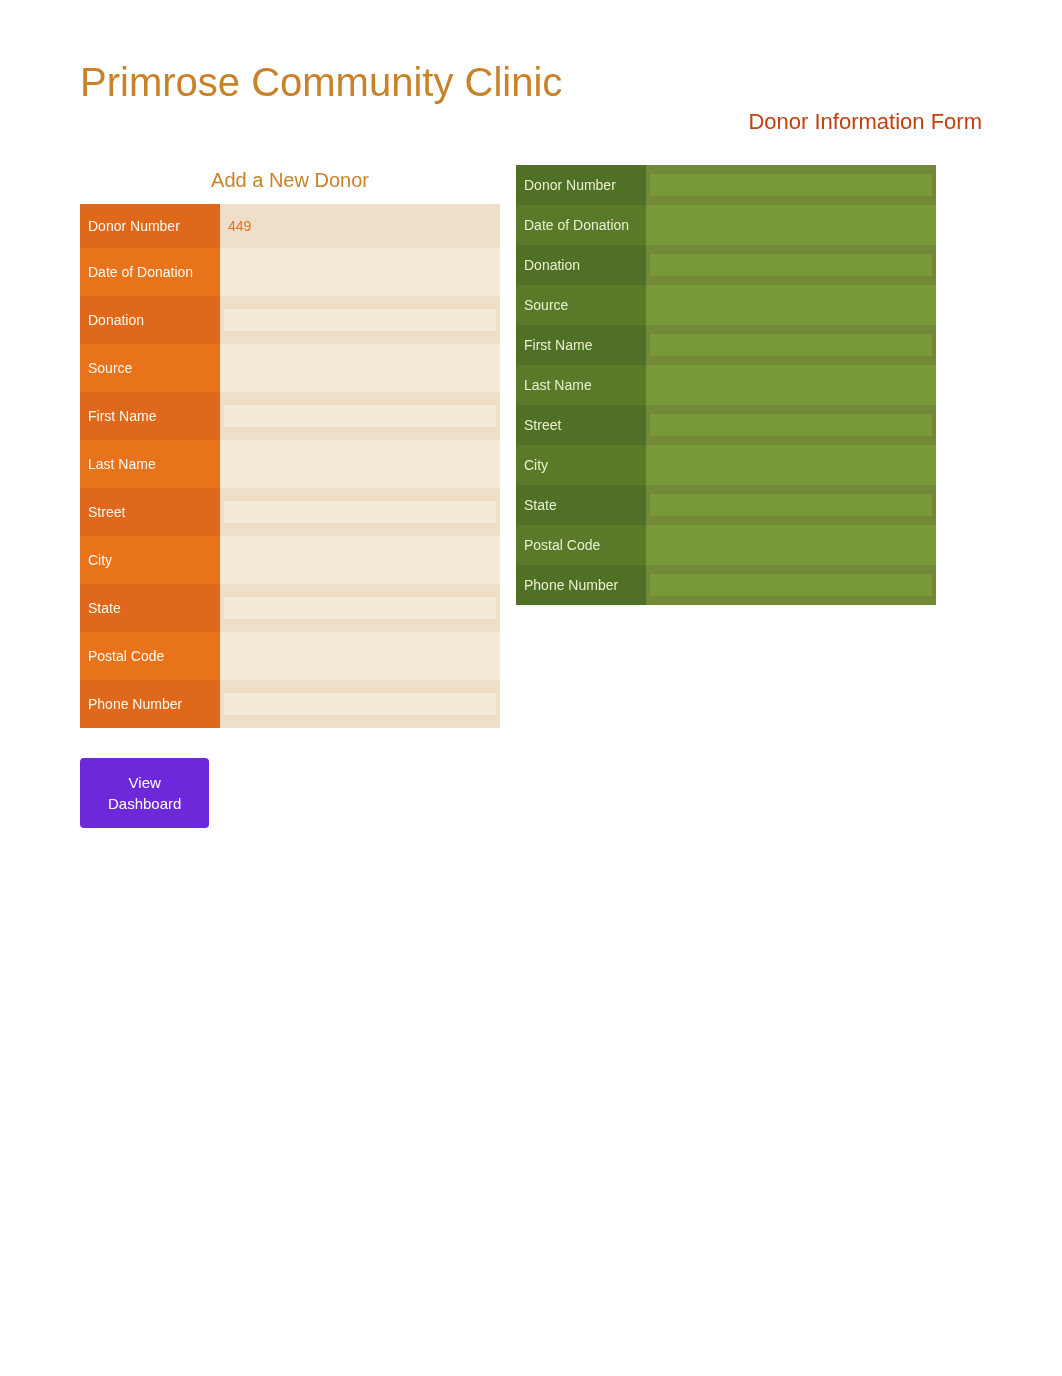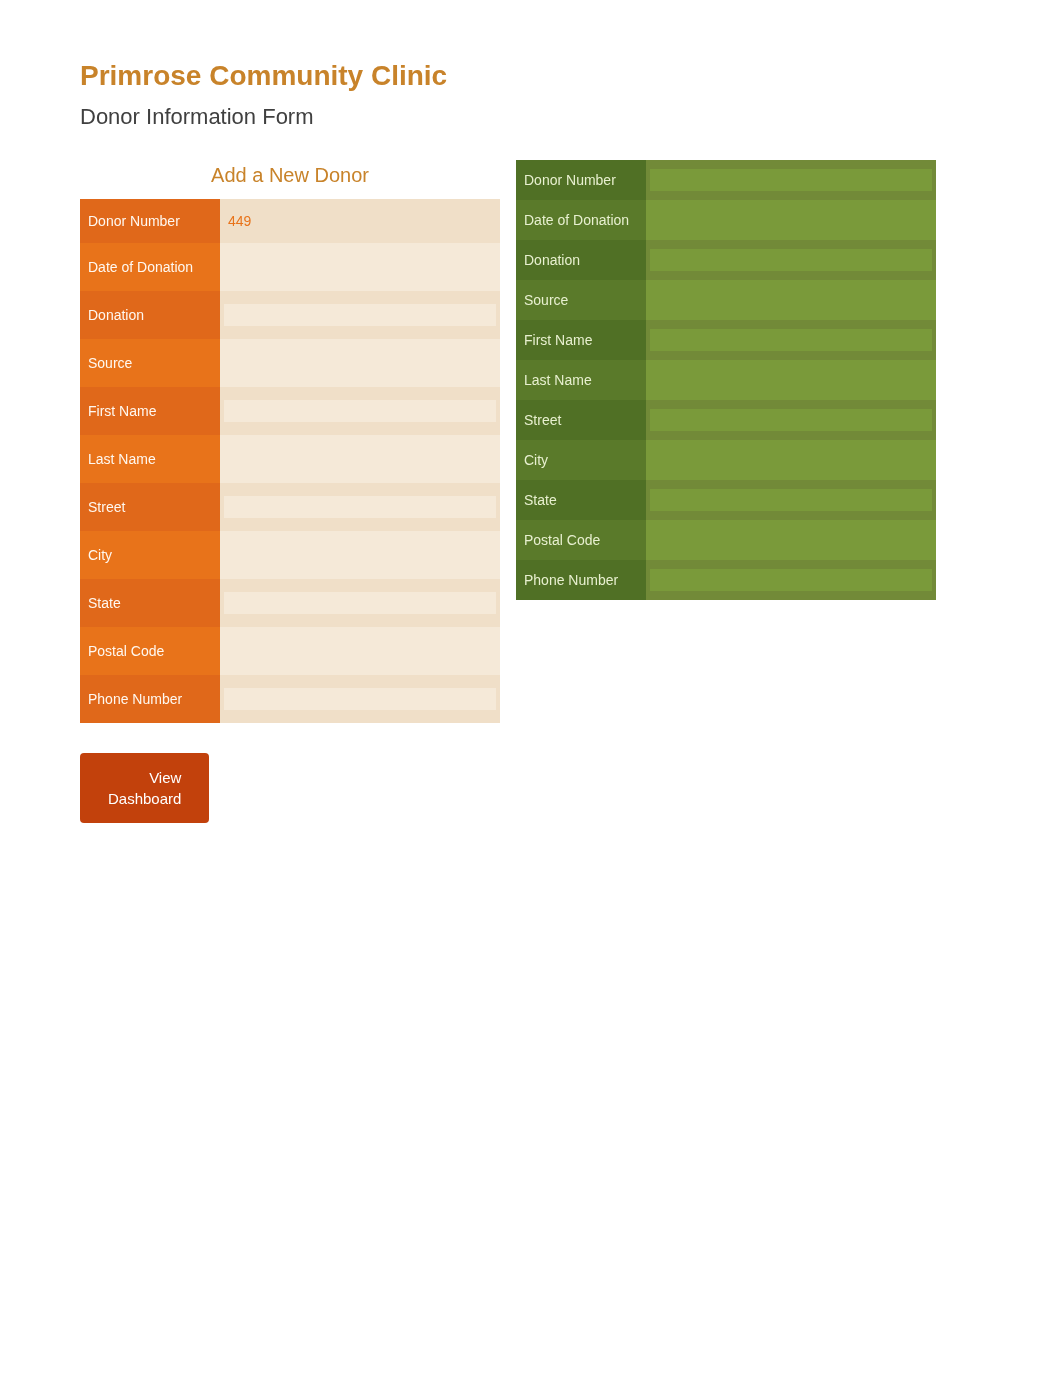--- a/index.html
+++ b/index.html
@@ -13,31 +13,32 @@
       font-family: Arial, sans-serif;
       width: 1062px;
       min-height: 1376px;
     }
 
     .page-container {
       padding: 60px 80px;
     }
 
     .clinic-title {
-      font-size: 28px;
+      font-size: 40px;
       color: #c8832a;
-      font-weight: bold;
-      margin-bottom: 12px;
+      font-weight: normal;
+      margin-bottom: 4px;
     }
 
     .form-subtitle {
       font-size: 22px;
-      color: #404040;
+      color: #c2410c;
       font-weight: normal;
       margin-bottom: 30px;
+      text-align: right;
     }
 
     .forms-row {
       display: flex;
       gap: 16px;
       align-items: flex-start;
     }
 
     .form-panel {
       width: 420px;
@@ -122,29 +123,29 @@
       color: #e8731a;
       font-size: 14px;
       padding-left: 4px;
     }
 
     .button-row {
       margin-top: 30px;
     }
 
     .dashboard-button {
-      background: #c2410c;
+      background: #6d28d9;
       color: white;
       border: none;
       padding: 14px 28px;
       font-size: 15px;
       cursor: pointer;
       border-radius: 4px;
       line-height: 1.4;
-      text-align: right;
+      text-align: center;
       min-width: 120px;
     }
 
     
     .panel-add .form-table tr:nth-child(odd) .input-cell {
       background: #f0dfc8;
     }
     .panel-add .form-table tr:nth-child(even) .input-cell {
       background: #f5e9d8;
     }

